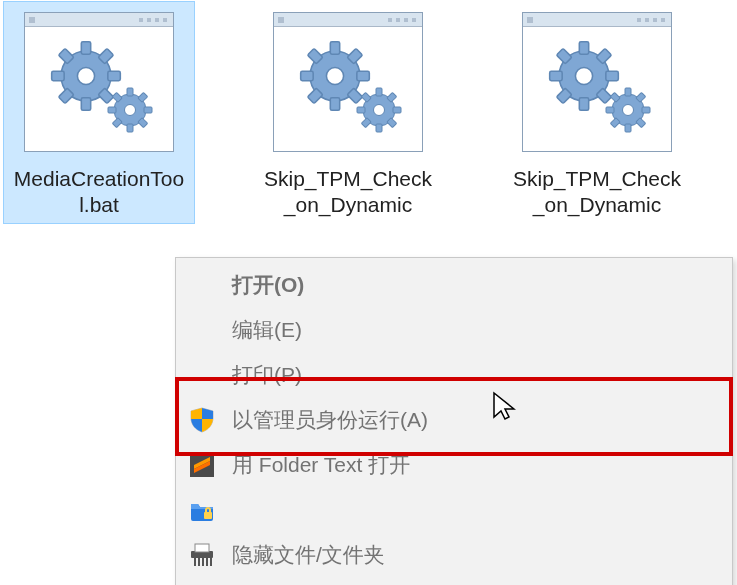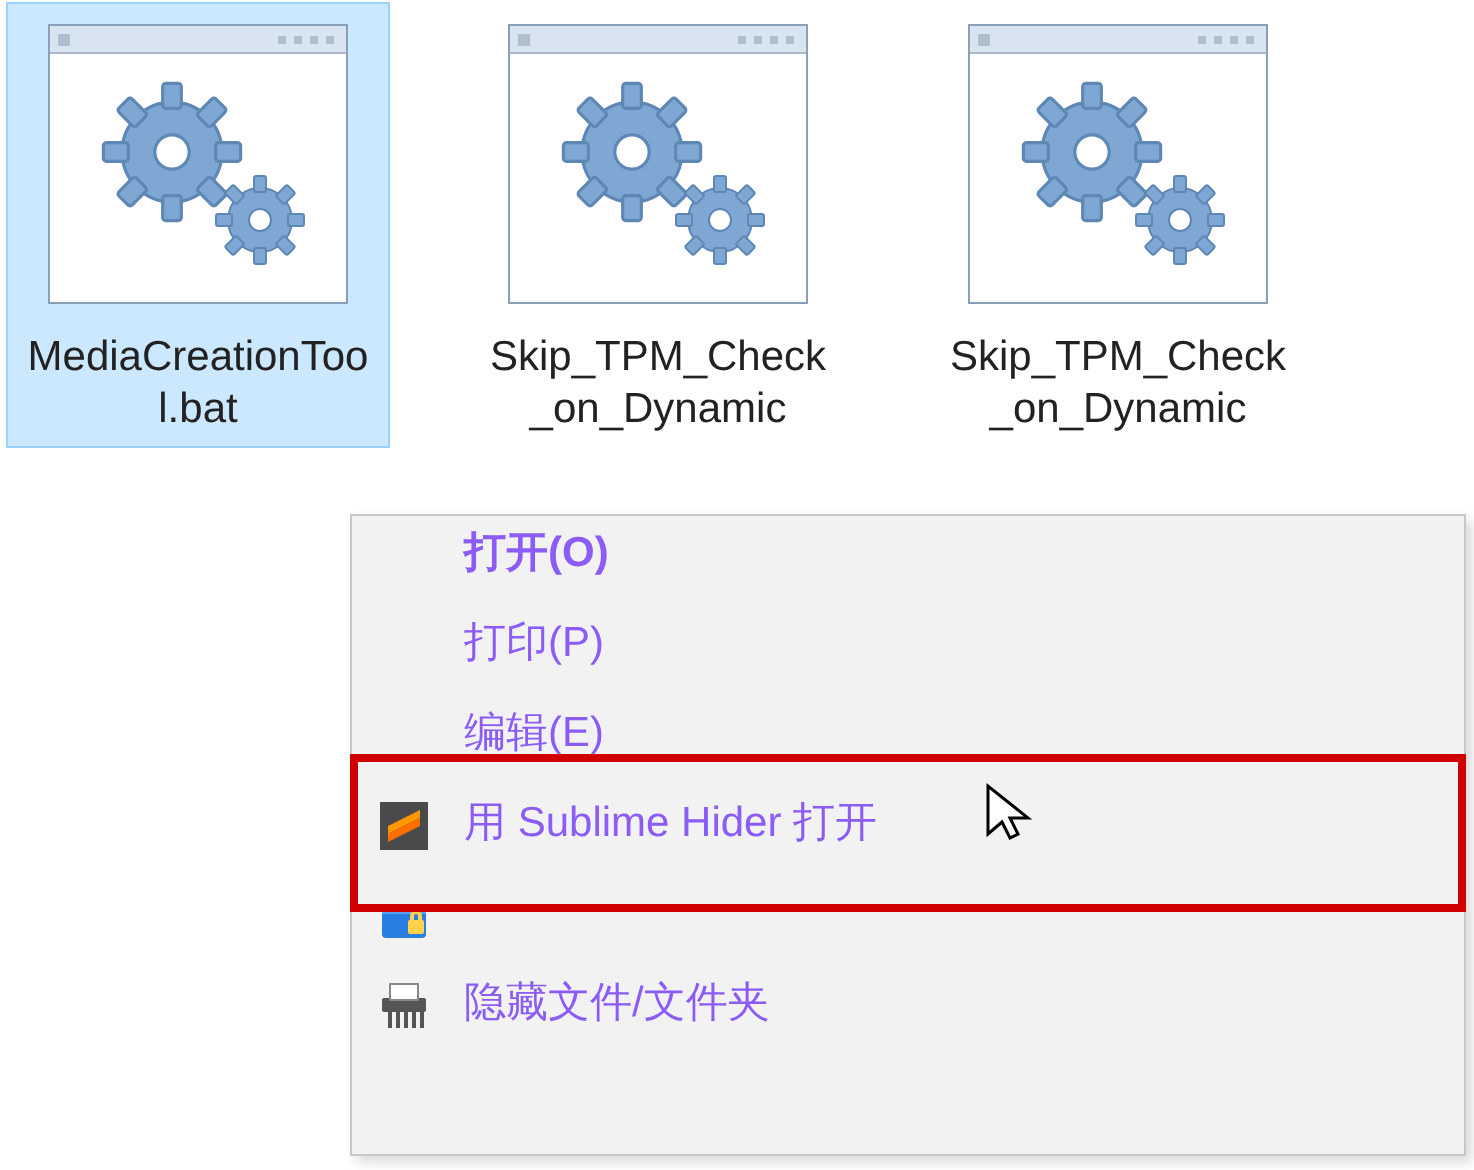--- a/index.html
+++ b/index.html
@@ -7,21 +7,21 @@
     margin: 0;
     width: 737px;
     height: 585px;
     background: #ffffff;
     font-family: "Segoe UI", "Microsoft YaHei", sans-serif;
     position: relative;
     overflow: hidden;
   }
   .file-grid {
     display: flex;
-    gap: 40px;
+    gap: 59px;
     padding: 2px 4px;
   }
   .file-item {
     width: 190px;
     text-align: center;
     padding: 4px;
   }
   .file-item.selected {
     background: #cce8ff;
     outline: 1px solid #99d1ff;
@@ -81,24 +81,25 @@
     left: 175px;
     top: 257px;
     width: 558px;
     background: #f2f2f2;
     border: 1px solid #c8c8c8;
     box-shadow: 3px 3px 6px rgba(0,0,0,0.15);
     padding: 4px 0 0;
   }
   .menu-item {
     display: flex;
+    align-items: center;
     height: 45px;
     padding: 0 12px 0 10px;
     font-size: 21px;
-    color: #8b5cf6;
+    color: #737373;
     position: relative;
   }
   .menu-item.bold .menu-text { font-weight: 700; }
   .menu-icon {
     width: 32px;
     height: 32px;
     margin-right: 14px;
     display: flex;
     align-items: center;
     justify-content: center;
@@ -194,35 +195,47 @@
   </div>
 </div>
 
 <div class="context-menu">
   <div class="menu-item bold">
     <span class="menu-icon"></span>
     <span class="menu-text">打开(O)</span>
   </div>
   <div class="menu-item">
     <span class="menu-icon"></span>
+    <span class="menu-text">编辑(E)</span>
+  </div>
+  <div class="menu-item">
+    <span class="menu-icon"></span>
     <span class="menu-text">打印(P)</span>
   </div>
   <div class="menu-item">
-    <span class="menu-icon"></span>
-    <span class="menu-text">编辑(E)</span>
+    <span class="menu-icon">
+      <svg viewBox="0 0 28 28">
+        <path d="M14 2 L25 5 V12 C25 19 20 24 14 26 C8 24 3 19 3 12 V5 Z" fill="#fff" stroke="#888" stroke-width="0.5"></path>
+        <path d="M14 2 L25 5 V13 H14 Z" fill="#2a7de1"></path>
+        <path d="M14 2 L3 5 V13 H14 Z" fill="#ffb400"></path>
+        <path d="M14 13 H25 V12 C25 19 20 24 14 26 Z" fill="#ffb400"></path>
+        <path d="M14 13 H3 V12 C3 19 8 24 14 26 Z" fill="#2a7de1"></path>
+      </svg>
+    </span>
+    <span class="menu-text">以管理员身份运行(A)</span>
   </div>
   <div class="menu-item">
     <span class="menu-icon">
       <svg viewBox="0 0 28 28">
         <rect x="2" y="2" width="24" height="24" fill="#4a4a4a"></rect>
         <path d="M6 18 L22 10 L22 6 L6 14 Z" fill="#ff9800"></path>
         <path d="M6 22 L22 14 L22 10 L6 18 Z" fill="#ff6f00"></path>
       </svg>
     </span>
-    <span class="menu-text">用 Sublime Hider 打开</span>
+    <span class="menu-text">用 Folder Text 打开</span>
   </div>
   <div class="menu-item">
     <span class="menu-icon">
       <svg viewBox="0 0 28 28">
         <path d="M3 8 h7 l2 3 h13 v12 a2 2 0 0 1 -2 2 H5 a2 2 0 0 1 -2 -2 Z" fill="#2a7de1"></path>
         <path d="M3 8 h7 l2 3 h13 v2 H3 Z" fill="#5aa0f0"></path>
         <rect x="16" y="16" width="8" height="7" rx="1" fill="#ffd24d"></rect>
         <path d="M18 16 v-2 a2 2 0 0 1 4 0 v2" fill="none" stroke="#ffd24d" stroke-width="2"></path>
       </svg>
     </span>

